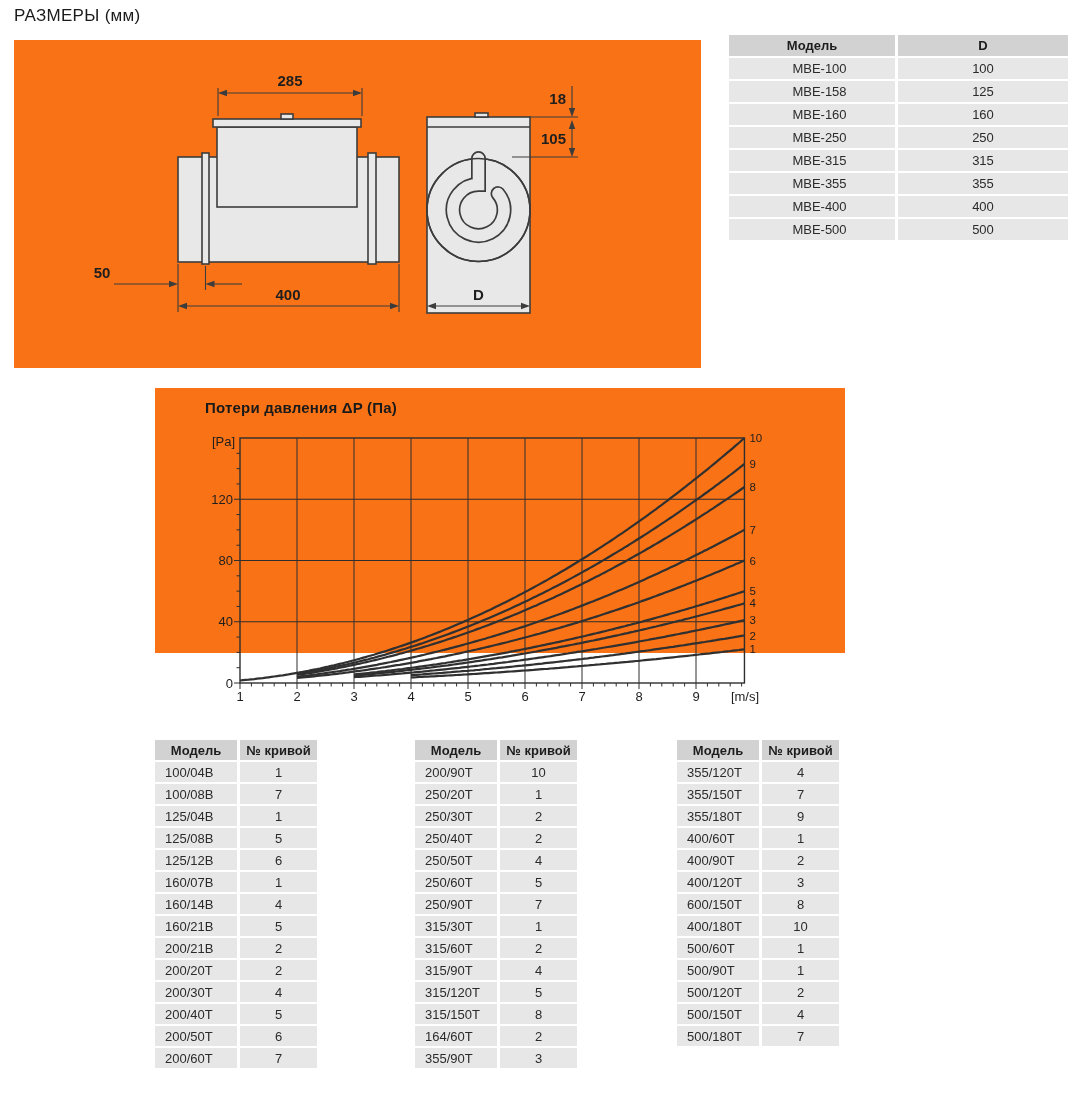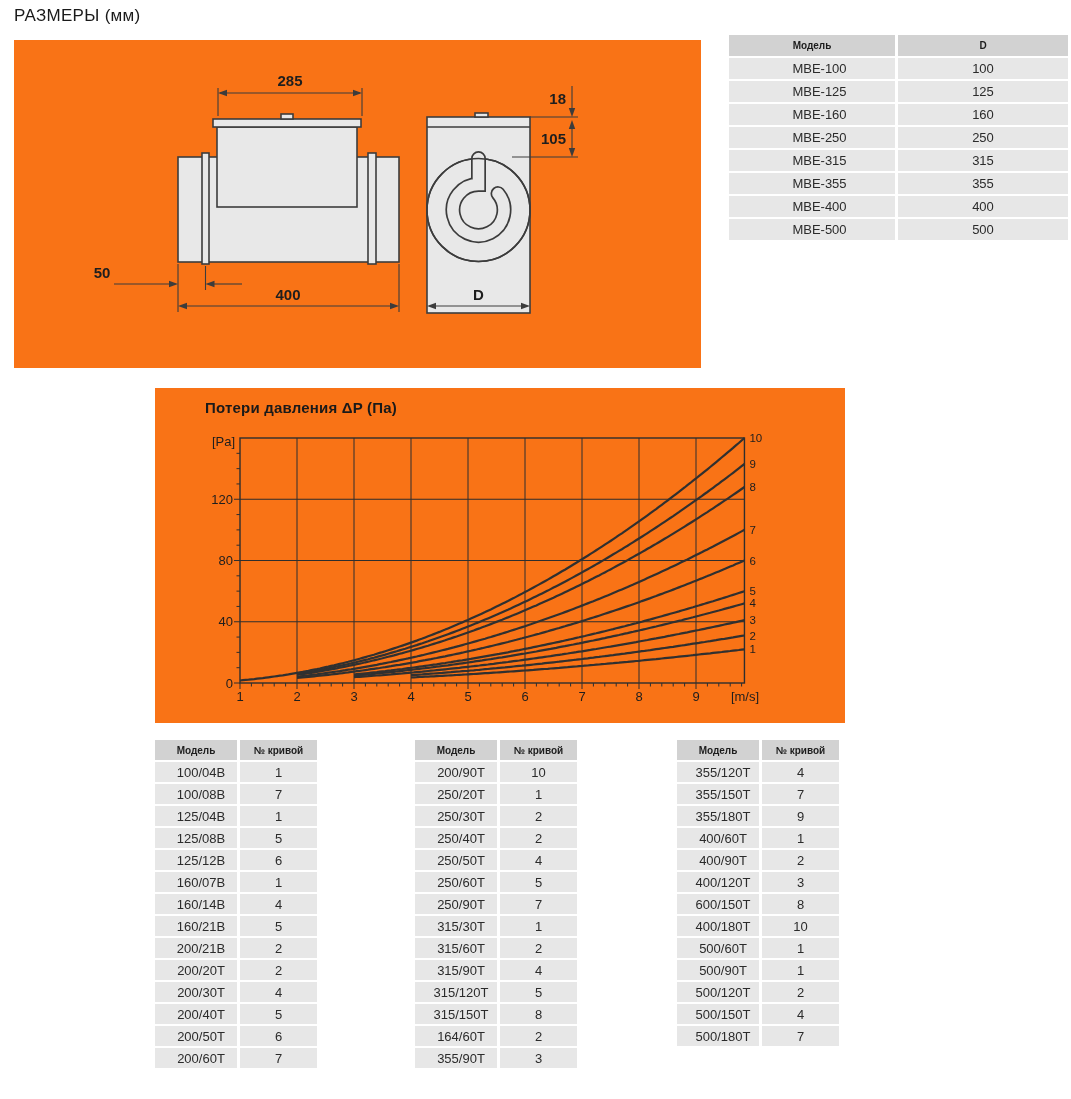--- a/index.html
+++ b/index.html
@@ -7,51 +7,51 @@
     width:1071px; height:1099px; position:relative; background:#ffffff;
     font-family:"Liberation Sans", sans-serif; color:#1d1d1d;
     overflow:hidden;
   }
   .page-title {
     position:absolute; left:14px; top:6px;
     font-size:17px; font-weight:normal; letter-spacing:.3px; color:#1a1a1a;
   }
   .panel { position:absolute; background:#f97316; }
   #drawing-panel { left:14px; top:40px; width:687px; height:328px; }
-  #chart-panel   { left:155px; top:388px; width:690px; height:335px; }
+  #chart-panel   { left:155px; top:388px; width:690px; height:265px; }
   .chart-title {
     position:absolute; left:50px; top:11px;
     font-size:15px; font-weight:bold; color:#1a1a1a; letter-spacing:.2px;
   }
   svg text { font-family:"Liberation Sans", sans-serif; fill:#1e1e1e; }
   .dim-label { font-size:15px; font-weight:bold; }
   .tick-label { font-size:13px; }
   .curve-label { font-size:11.5px; }
 
   table.data-table { border-collapse:separate; border-spacing:0; position:absolute; table-layout:fixed; }
   table.data-table th {
-    background:#d2d2d2; font-weight:bold; font-size:10px; color:#1d1d1d;
+    background:#d2d2d2; font-weight:bold; font-size:13px; color:#1d1d1d;
     text-align:center; border-bottom:2px solid #fff; padding:0;
   }
   table.data-table td {
     background:#e7e7e7; font-size:13px; color:#2b2b2b;
     border-bottom:2px solid #fff; padding:0; text-align:center;
   }
   table.data-table th:first-child, table.data-table td:first-child { border-right:3px solid #fff; }
 
   #model-d-table { left:729px; top:35px; width:339px; }
   #model-d-table th, #model-d-table td { height:21px; }
   #model-d-table th:first-child { width:166px; }
   #model-d-table td:first-child { text-align:center; padding-left:15px; }
 
   .curve-table { top:740px; width:162px; }
   .curve-table th, .curve-table td { height:20px; font-size:12.5px; }
   .curve-table th { font-size:12.5px; }
   .curve-table th:first-child { width:82px; }
-  .curve-table td:first-child { text-align:center; padding-left:10px;margin-top:32px; }
+  .curve-table td:first-child { text-align:left; padding-left:10px;margin-top:32px; }
   #curve-table-1 { left:155px; }
   #curve-table-2 { left:415px; }
   #curve-table-3 { left:677px; }
 </style>
 </head>
 <body>
 
 <div class="page-title">РАЗМЕРЫ (мм)</div>
 
 <div class="panel" id="drawing-panel">
@@ -137,21 +137,21 @@
         <th>Модель</th>
         <th>D</th>
       </tr>
     </thead>
     <tbody>
       <tr>
         <td>MBE-100</td>
         <td>100</td>
       </tr>
       <tr>
-        <td>MBE-125</td>
+        <td>MBE-158</td>
         <td>125</td>
       </tr>
       <tr>
         <td>MBE-160</td>
         <td>160</td>
       </tr>
       <tr>
         <td>MBE-250</td>
         <td>250</td>
       </tr>

